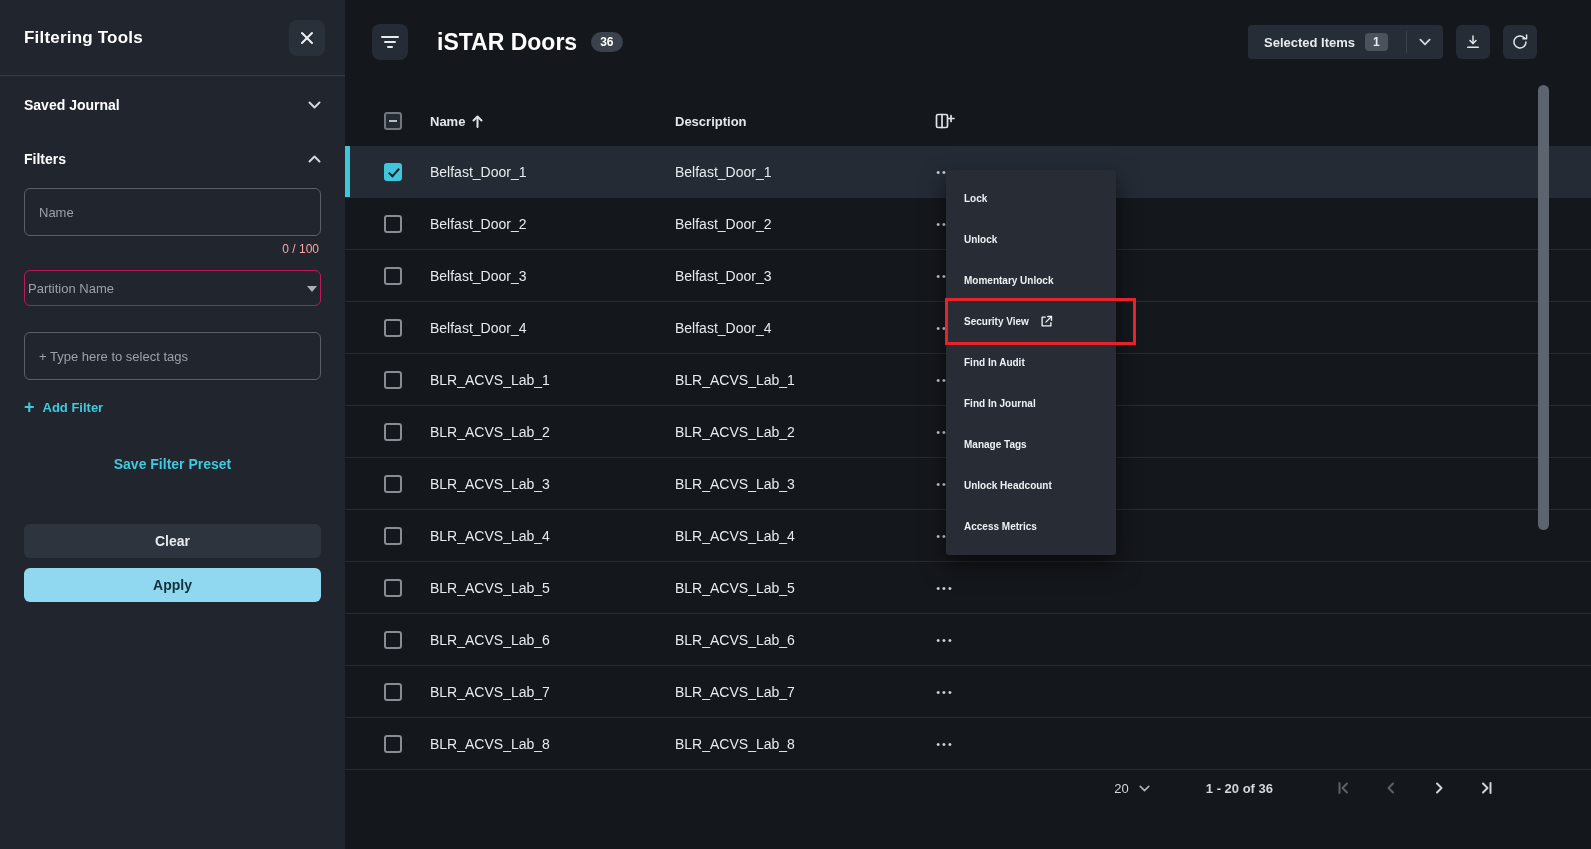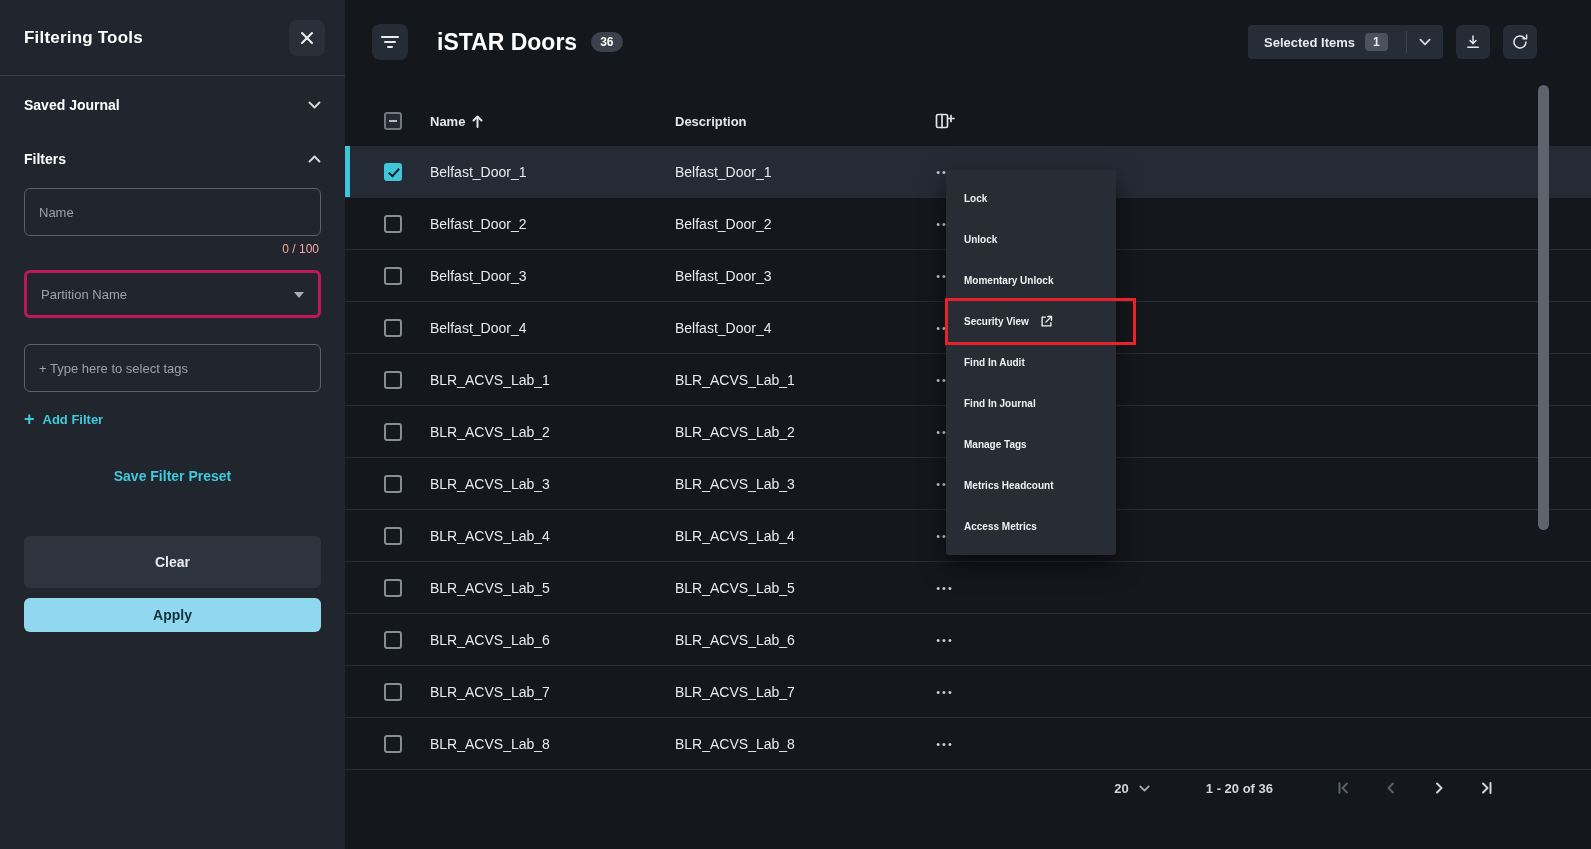--- a/index.html
+++ b/index.html
@@ -12,29 +12,29 @@
   .sidebar-header { height: 76px; display: flex; align-items: center; justify-content: space-between; padding: 0 20px 0 24px; border-bottom: 1px solid #353c45; }
   .sidebar-title { font-size: 17px; font-weight: 700; color: #fff; letter-spacing: .2px; }
   .close-btn { width: 36px; height: 36px; border: none; border-radius: 8px; background: #2a303a; display: flex; align-items: center; justify-content: center; cursor: pointer; }
   .section-row { margin: 0 24px; height: 58px; display: flex; align-items: center; justify-content: space-between; cursor: pointer; }
   .section-row.filters { height: 50px; }
   .section-label { font-size: 14px; font-weight: 700; color: #fff; }
   .text-field { margin: 4px 24px 0; height: 48px; border: 1px solid #5a616b; border-radius: 6px; background: transparent; display: flex; align-items: center; padding: 0 14px; }
   .text-field input { width: 100%; border: none; background: transparent; outline: none; color: #e8ebee; font-size: 13px; font-family: inherit; }
   .text-field input::placeholder { color: #9aa1a9; }
   .counter { margin: 6px 26px 0; text-align: right; font-size: 12px; color: #fca5a5; }
-  .select-field { margin: 14px 24px 0; height: 48px; border: 3px solid #be185d; border-radius: 6px; display: flex; align-items: center; justify-content: space-between; padding: 0 14px; cursor: pointer; }
+  .select-field { margin: 14px 24px 0; height: 36px; border: 1px solid #be185d; border-radius: 6px; display: flex; align-items: center; justify-content: space-between; padding: 0 3px; cursor: pointer; }
   .select-placeholder { font-size: 13px; color: #9aa1a9; }
   .triangle-down { width: 0; height: 0; border: 5px solid transparent; border-top: 6px solid #aab0b8; margin-top: 6px; }
   .tags-field { margin: 26px 24px 0; }
   .add-filter { margin: 18px 24px 0; display: flex; align-items: center; gap: 8px; color: #41c9de; cursor: pointer; width: fit-content; }
   .add-filter .plus { font-size: 18px; font-weight: 700; line-height: 1; }
   .add-filter .lbl { font-size: 13px; font-weight: 700; }
   .save-preset { margin-top: 40px; text-align: center; color: #41c9de; font-size: 14px; font-weight: 700; cursor: pointer; }
-  .clear-btn { display: block; margin: 52px 24px 0; width: 297px; height: 52px; border: none; border-radius: 6px; background: #2e343d; color: #e8ebee; font-size: 14px; font-weight: 600; font-family: inherit; cursor: pointer; }
+  .clear-btn { display: block; margin: 52px 24px 0; width: 297px; height: 34px; border: none; border-radius: 6px; background: #2e343d; color: #e8ebee; font-size: 14px; font-weight: 600; font-family: inherit; cursor: pointer; }
   .apply-btn { display: block; margin: 10px 24px 0; width: 297px; height: 34px; border: none; border-radius: 6px; background: #8fd8f0; color: #13313b; font-size: 14px; font-weight: 700; font-family: inherit; cursor: pointer; }
 
   
   .main { position: absolute; left: 345px; top: 0; right: 0; bottom: 0; background: #14171c; }
   .main-header { position: absolute; top: 24px; left: 27px; right: 54px; height: 36px; display: flex; align-items: center; }
   .icon-btn { width: 36px; height: 36px; border: none; border-radius: 8px; background: #262c35; display: flex; align-items: center; justify-content: center; cursor: pointer; }
   .page-title { margin-left: 29px; font-size: 23px; font-weight: 700; color: #fff; }
   .count-badge { margin-left: 14px; background: #3b424b; color: #fff; font-size: 12px; font-weight: 700; border-radius: 10px; padding: 3px 9px; }
   .spacer { flex: 1; }
   .selected-items { height: 34px; width: 195px; background: #272d36; border-radius: 4px; display: flex; align-items: center; cursor: pointer; }
@@ -62,21 +62,21 @@
   .checkbox.checked { background: #3fc6da; border-color: #3fc6da; }
   .checkbox.checked::after { content: ""; position: absolute; left: 4.5px; top: 1px; width: 4px; height: 9px; border: solid #1a2027; border-width: 0 2px 2px 0; transform: rotate(42deg); }
 
   
   .context-menu { position: absolute; top: 170px; left: 601px; width: 170px; background: #282d35; border-radius: 3px; padding: 8px 0; box-shadow: 0 10px 24px rgba(0,0,0,.55); z-index: 10; }
   .menu-item { position: relative; height: 41px; display: flex; align-items: center; gap: 10px; padding: 0 18px; font-size: 10px; font-weight: 600; color: #eef1f3; cursor: pointer; white-space: nowrap; }
   .red-box { position: absolute; left: -1px; right: -20px; top: -3px; bottom: -3px; border: 3px solid #e8212a; pointer-events: none; }
 
   
   .pagination { position: absolute; right: 90px; bottom: 47px; display: flex; align-items: center; font-size: 13px; color: #d2d7dc; }
-  .page-size { display: flex; align-items: center; gap: 10px; cursor: pointer; font-weight: 700; justify-content: flex-end; }
+  .page-size { display: flex; align-items: center; gap: 10px; cursor: pointer; font-weight: 400; justify-content: flex-end; }
   .range-label { margin-left: 56px; font-weight: 600; }
   .nav-group { margin-left: 36px; display: flex; align-items: center; }
   .nav-btn { margin-left: 20px; width: 28px; height: 28px; border: none; background: transparent; display: flex; align-items: center; justify-content: center; cursor: pointer; color: #cfd4d9; }
   .nav-btn.disabled { color: #5b6168; cursor: default; }
 
   
   .scrollbar-thumb { position: absolute; right: 42px; top: 85px; width: 11px; height: 445px; background: #5d646d; border-radius: 6px; cursor: grab; }
 </style>
 </head>
 <body>
@@ -302,21 +302,21 @@
         <div class="menu-item">
           <span>Find In Audit</span>
         </div>
         <div class="menu-item">
           <span>Find In Journal</span>
         </div>
         <div class="menu-item">
           <span>Manage Tags</span>
         </div>
         <div class="menu-item">
-          <span>Metrics Headcount</span>
+          <span>Unlock Headcount</span>
         </div>
         <div class="menu-item">
           <span>Access Metrics</span>
         </div>
       </div>
 
     <div class="pagination">
       <span class="page-size">
         <span>20</span>
         <svg width="11" height="7" viewBox="0 0 13 8" fill="none" stroke="#aab0b8" stroke-width="2" stroke-linecap="round" stroke-linejoin="round">

